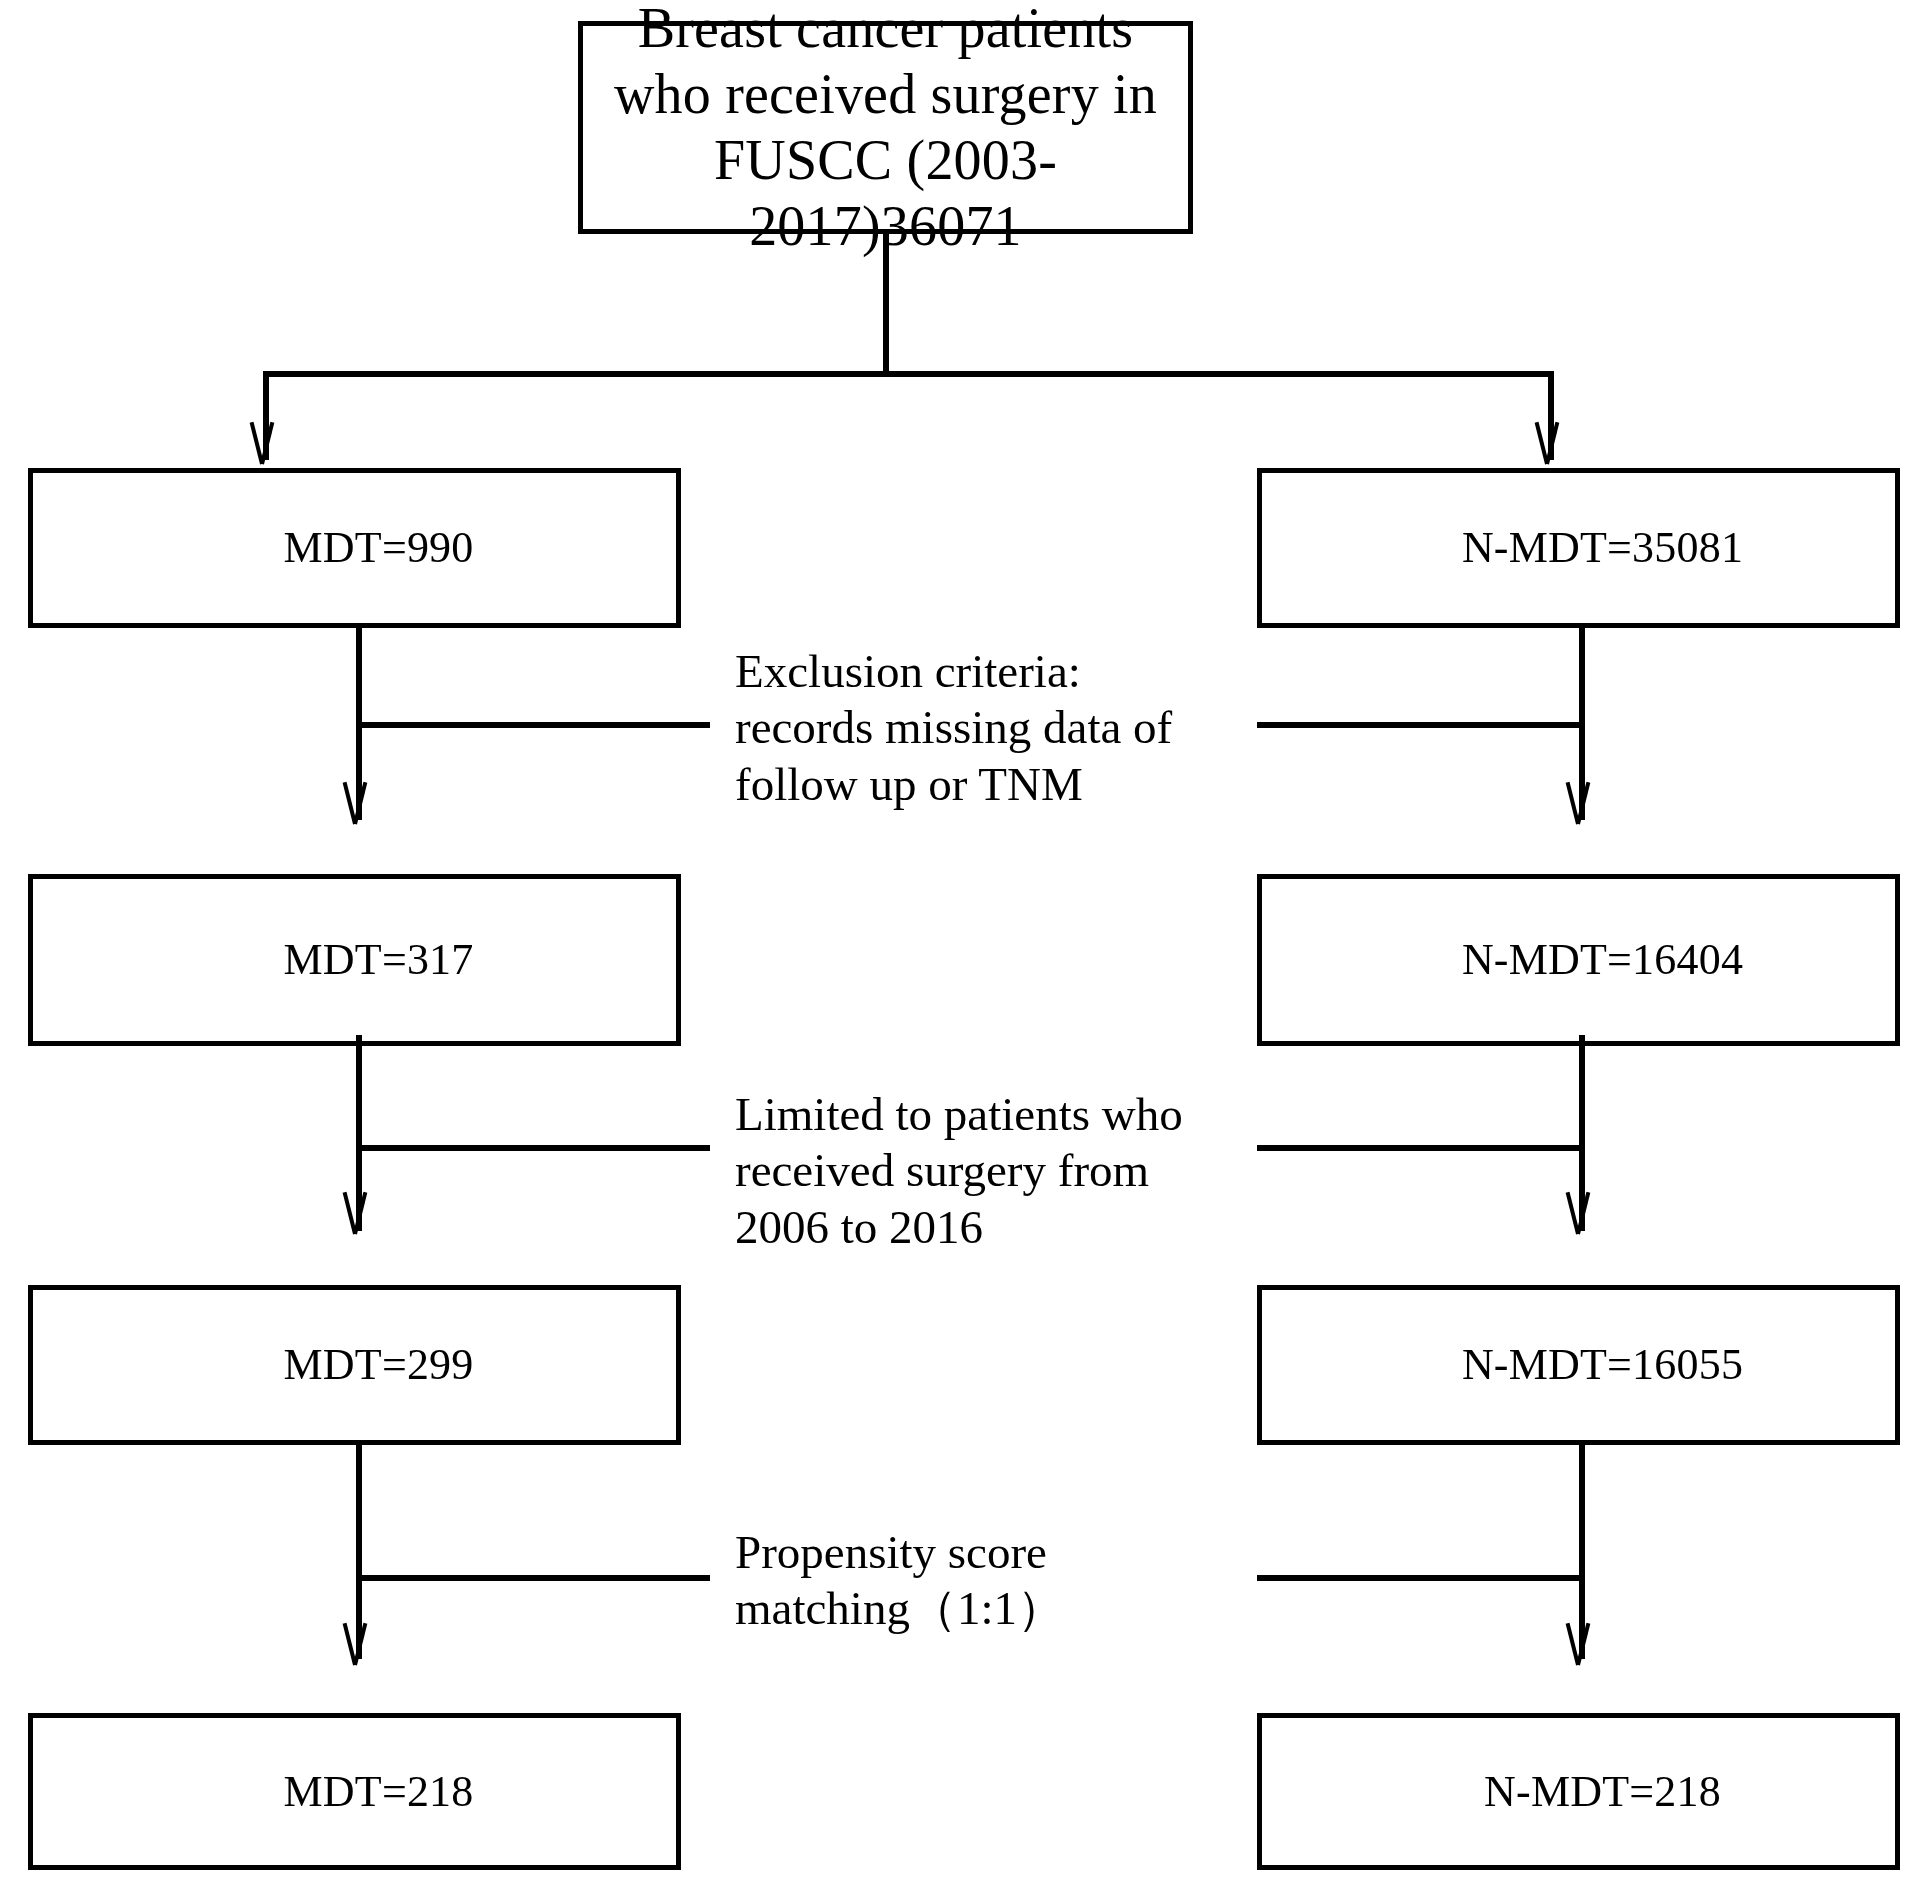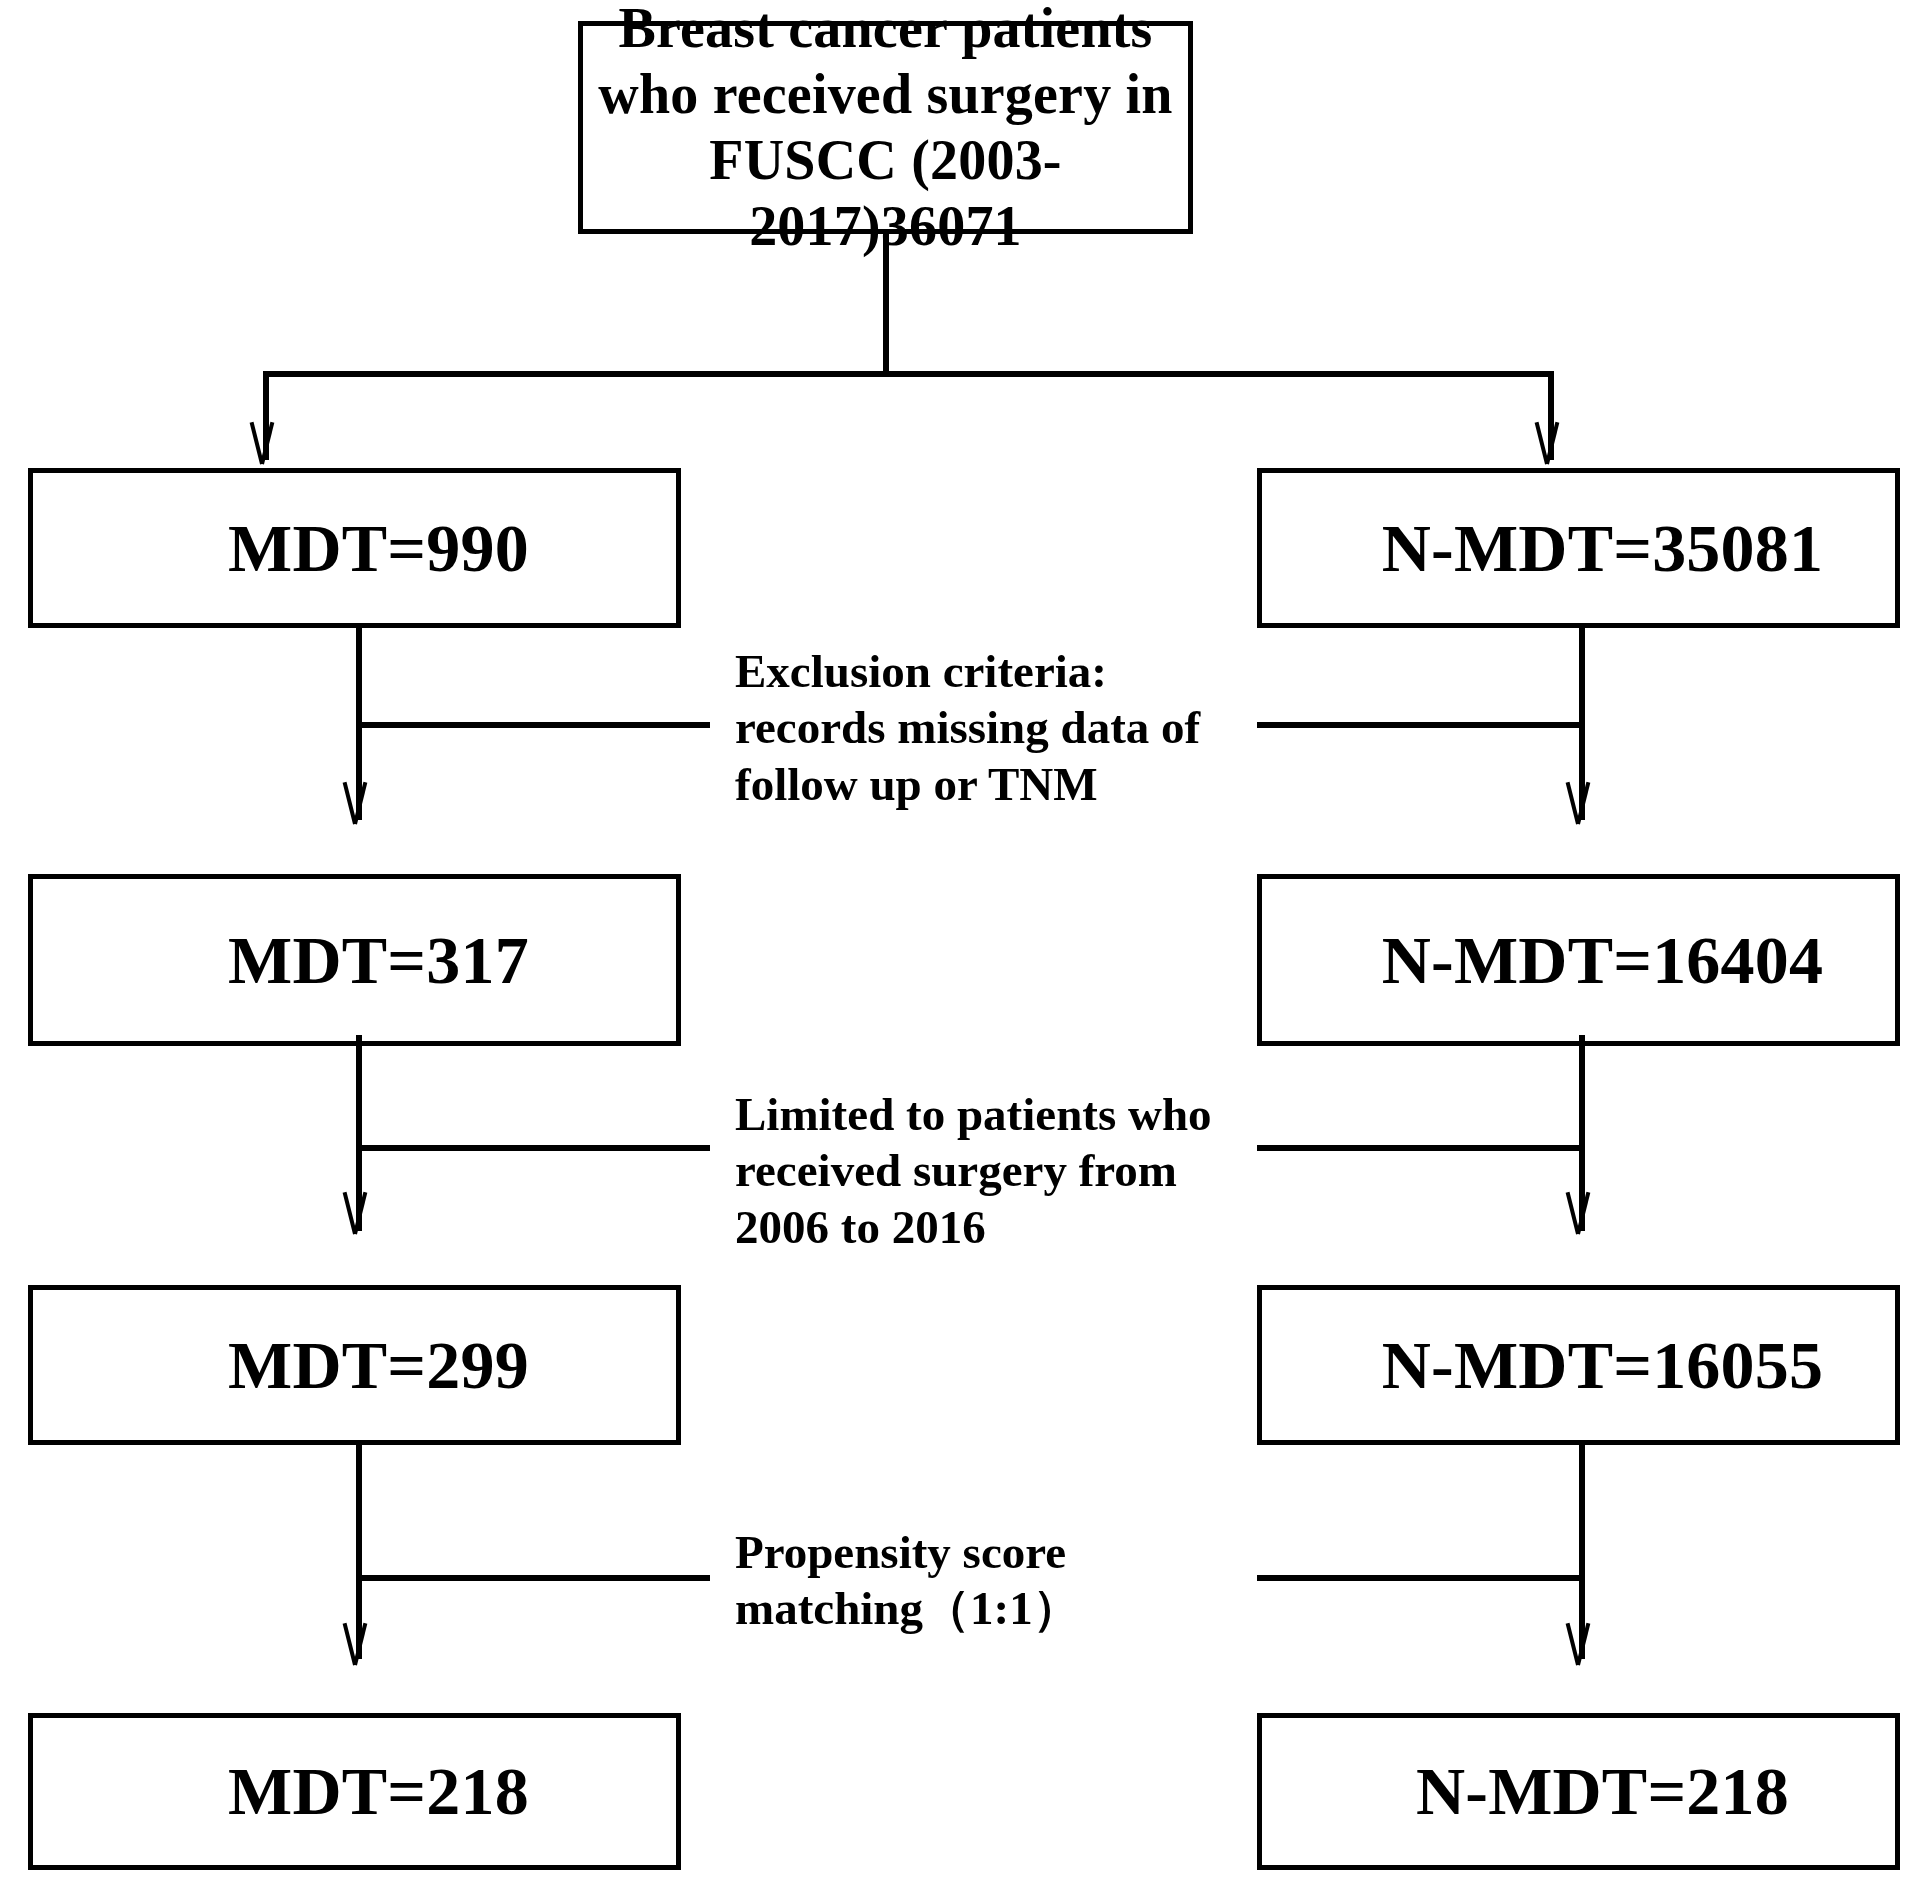--- a/index.html
+++ b/index.html
@@ -8,21 +8,20 @@
     background: #ffffff;
   }
   #canvas {
     position: relative;
     width: 1928px;
     height: 1898px;
     background: #ffffff;
     font-family: "Liberation Serif", "DejaVu Serif", serif;
     color: #000000;
     overflow: hidden;
-    font-weight: bold;
   }
 
   
   .node {
     position: absolute;
     box-sizing: border-box;
     border: 5.6px solid #000000;
     background: #ffffff;
     display: flex;
     align-items: center;
@@ -51,21 +50,21 @@
   
   .stage-left {
     left: 28px;
     width: 653px;
   }
   .stage-right {
     left: 1257px;
     width: 643px;
   }
   .stage-node .node-text {
-    font-size: 68px;
+    font-size: 44px;
     margin-left: 48px;
   }
 
   .row1 { top: 468px;  height: 160px; }
   .row2 { top: 874px;  height: 172px; justify-content: flex-end; }
   .row3 { top: 1285px; height: 160px; }
   .row4 { top: 1713px; height: 157px; }
 
   
   .vline {

